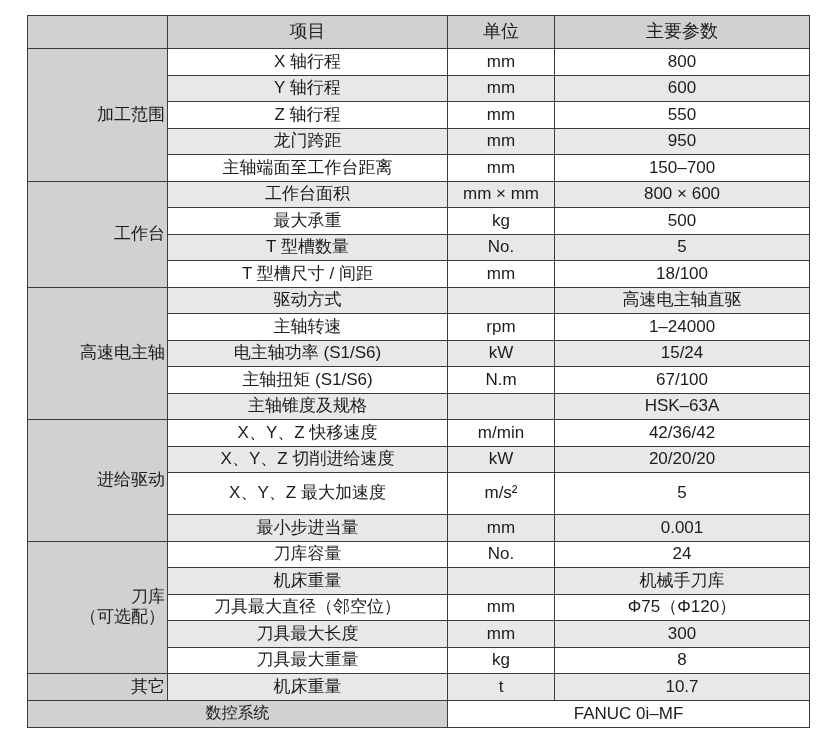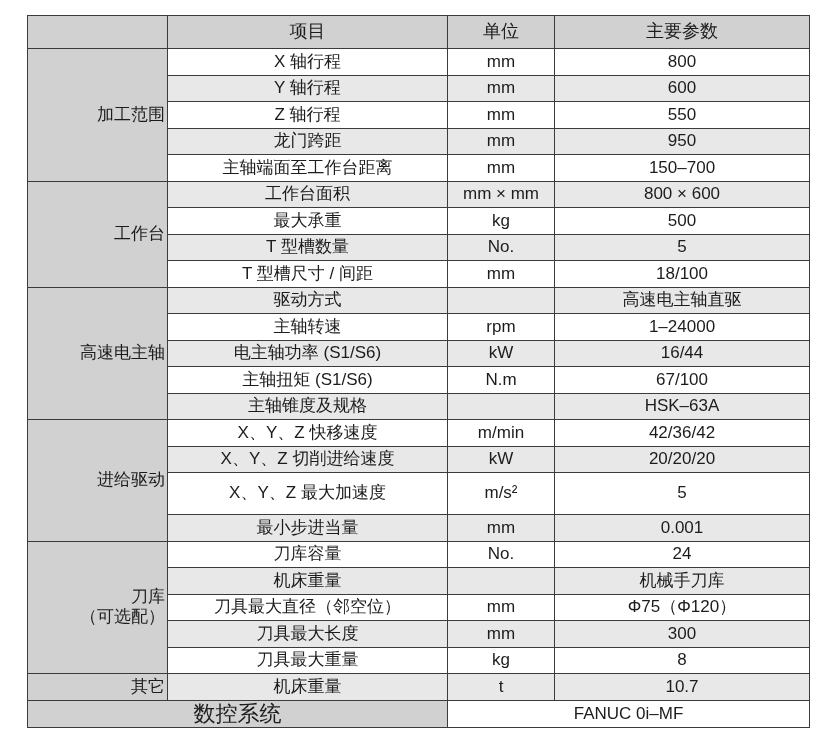--- a/index.html
+++ b/index.html
@@ -43,21 +43,21 @@
   }
   tr.hdr td{
     height:33px;
     background:var(--header-bg);
     font-size:18px;
   }
   tr.alt td{background:var(--alt-bg);}
   table td.group{background:var(--group-bg);white-space:normal;text-align:right;}
   tr.tall td{height:42px;}
   tr.footer td{height:27.5px;background:var(--row-bg);}
-  tr.footer td.flabel{background:var(--header-bg);font-size:22px;}
+  tr.footer td.flabel{background:var(--header-bg);font-size:16px;}
 </style>
 </head>
 <body>
 
 <div class="table-wrap">
   <table>
     <colgroup>
       <col class="c-group">
         <col class="c-item">
         <col class="c-unit">
@@ -128,21 +128,21 @@
       <td>高速电主轴直驱</td>
     </tr>
     <tr>
       <td>主轴转速</td>
       <td>rpm</td>
       <td>1–24000</td>
     </tr>
     <tr class="alt">
       <td>电主轴功率 (S1/S6)</td>
       <td>kW</td>
-      <td>16/44</td>
+      <td>15/24</td>
     </tr>
     <tr>
       <td>主轴扭矩 (S1/S6)</td>
       <td>N.m</td>
       <td>67/100</td>
     </tr>
     <tr class="alt">
       <td>主轴锥度及规格</td>
       <td></td>
       <td>HSK–63A</td>

